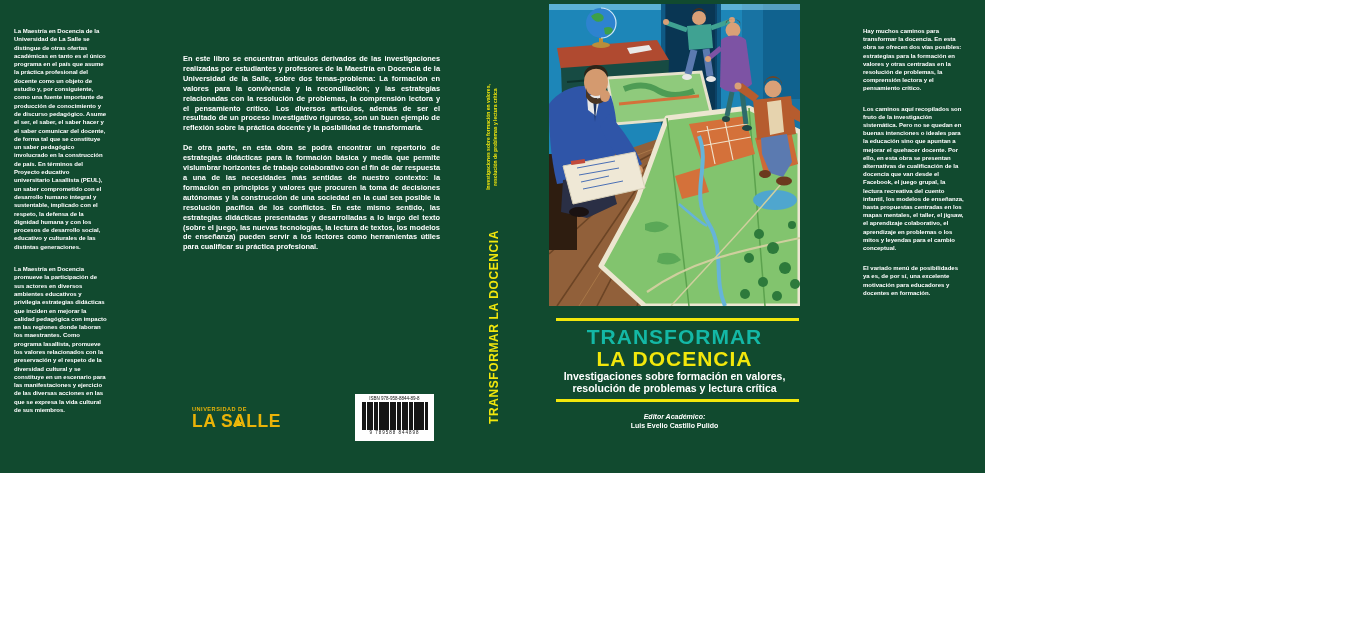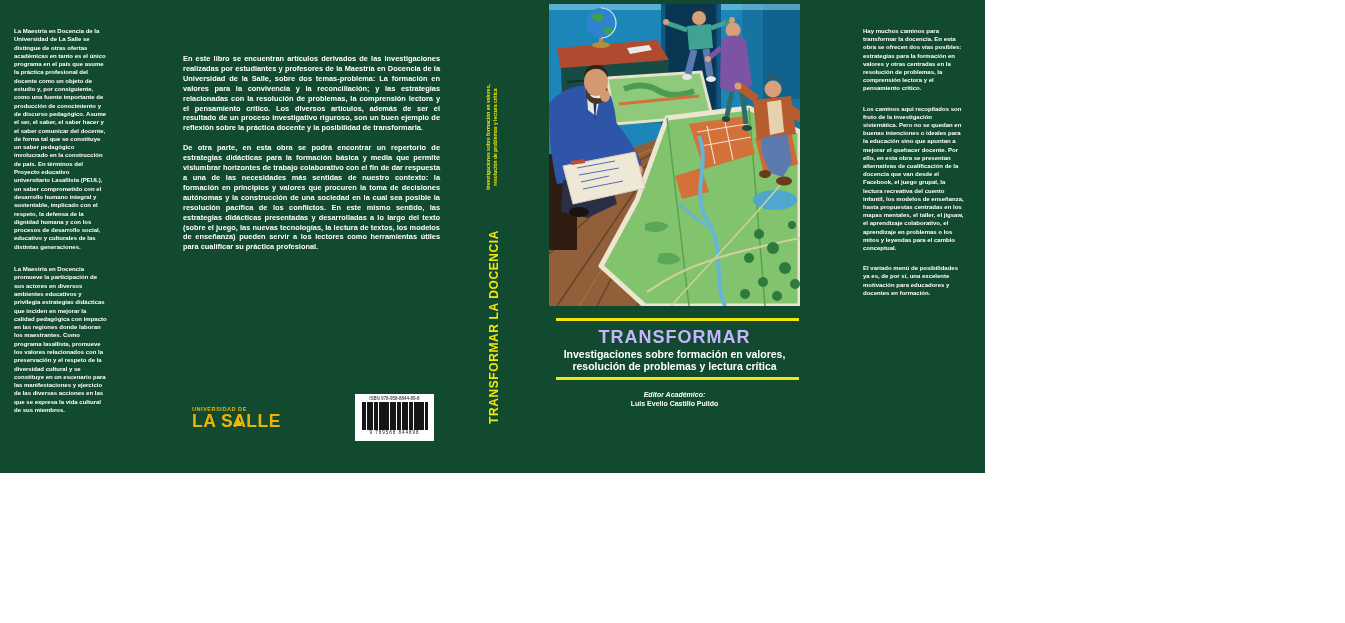--- a/index.html
+++ b/index.html
@@ -39,21 +39,21 @@
   
   .spine-sub{position:absolute;left:485px;top:212px;transform-origin:0 0;transform:rotate(-90deg);
     width:150px;text-align:center;color:#f2e70c;font-size:5px;line-height:6.5px;font-weight:bold;}
   .spine-title{position:absolute;left:487px;top:424px;transform-origin:0 0;transform:rotate(-90deg);
     white-space:nowrap;color:#f2e70c;font-size:12px;font-weight:bold;letter-spacing:0.6px;}
 
   
   .front-art{position:absolute;left:549px;top:4px;width:251px;height:302px;}
   .front-block{position:absolute;left:549px;top:318px;width:251px;text-align:center;}
   .rule{height:3px;background:#f2e70c;margin-left:7px;width:243px;}
-  .front-title{color:#c4b5fd;font-weight:bold;font-size:18px;line-height:22px;letter-spacing:1px;margin-top:5px;}
+  .front-title{color:#14b8a6;font-weight:bold;font-size:21px;line-height:22px;letter-spacing:1px;margin-top:5px;}
   .front-title2{color:#f2e70c;font-weight:bold;font-size:21px;line-height:22px;letter-spacing:1px;}
   .front-sub{color:#ffffff;font-weight:bold;font-size:10.5px;line-height:12px;}
   .rule2{margin-top:5px;}
   .editor-label{color:#ffffff;font-size:7px;font-weight:bold;font-style:italic;margin-top:11px;line-height:8px;}
   .editor-name{color:#ffffff;font-size:7px;font-weight:bold;line-height:9px;}
 </style>
 </head>
 <body>
 
 <div class="canvas">
@@ -215,20 +215,21 @@
         <polygon points="242,100 251,107 251,118 240,113" fill="#b65c2e"></polygon>
         <polygon points="212,134 238,130 243,158 234,173 221,169 213,150" fill="#5b7ab0"></polygon>
         <ellipse cx="235" cy="177" rx="8" ry="4.5" fill="#6b3a1e"></ellipse>
         <ellipse cx="216" cy="170" rx="6" ry="4" fill="#6b3a1e"></ellipse>
       </g>
     </svg>
 
     <div class="front-block">
       <div class="rule"></div>
       <div class="front-title">TRANSFORMAR</div>
+      <div class="front-title2">LA DOCENCIA</div>
       <div class="front-sub">Investigaciones sobre formación en valores,</div>
       <div class="front-sub">resolución de problemas y lectura crítica</div>
       <div class="rule rule2"></div>
       <div class="editor-label">Editor Académico:</div>
       <div class="editor-name">Luis Evelio Castillo Pulido</div>
     </div>
 
     <div class="flap-text flap-right">
       <p>Hay muchos caminos para transformar la docencia. En esta obra se ofrecen dos vías posibles: estrategias para la formación en valores y otras centradas en la resolución de problemas, la comprensión lectora y el pensamiento crítico.</p>
       <p>Los caminos aquí recopilados son fruto de la investigación sistemática. Pero no se quedan en buenas intenciones o ideales para la educación sino que apuntan a mejorar el quehacer docente. Por ello, en esta obra se presentan alternativas de cualificación de la docencia que van desde el Facebook, el juego grupal, la lectura recreativa del cuento infantil, los modelos de enseñanza, hasta propuestas centradas en los mapas mentales, el taller, el jigsaw, el aprendizaje colaborativo, el aprendizaje en problemas o los mitos y leyendas para el cambio conceptual.</p>

